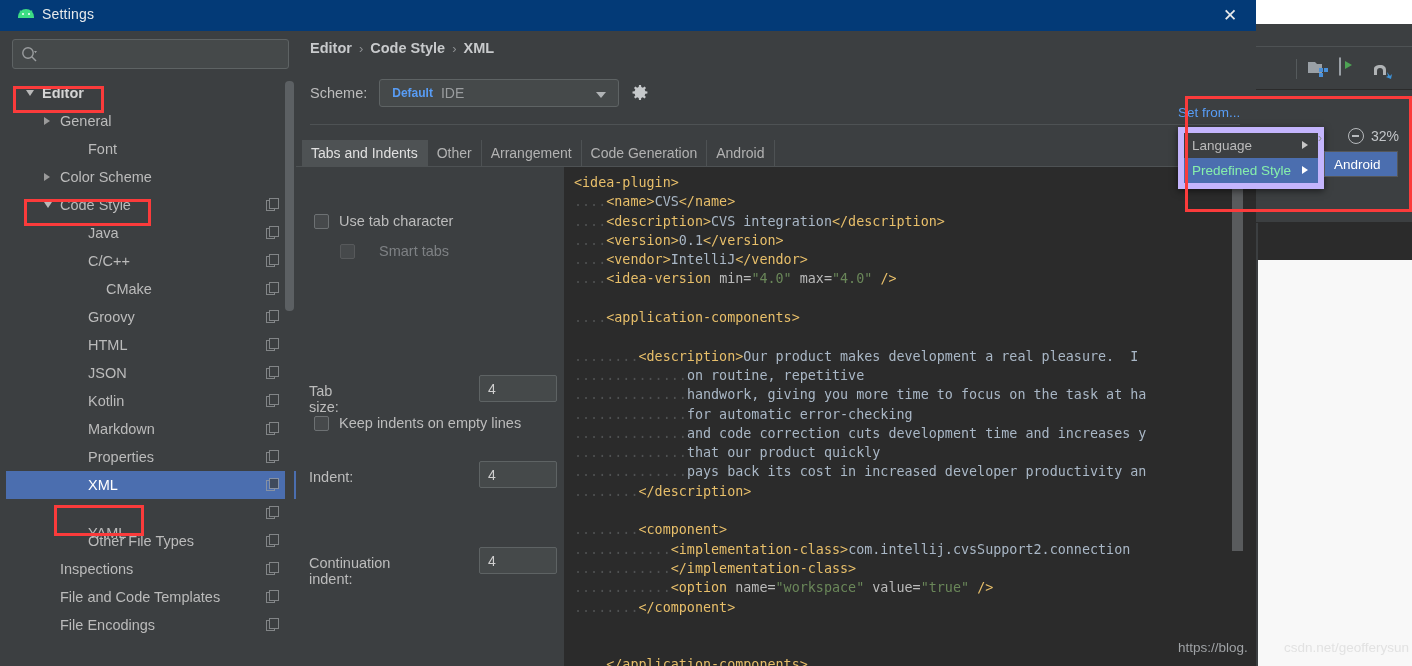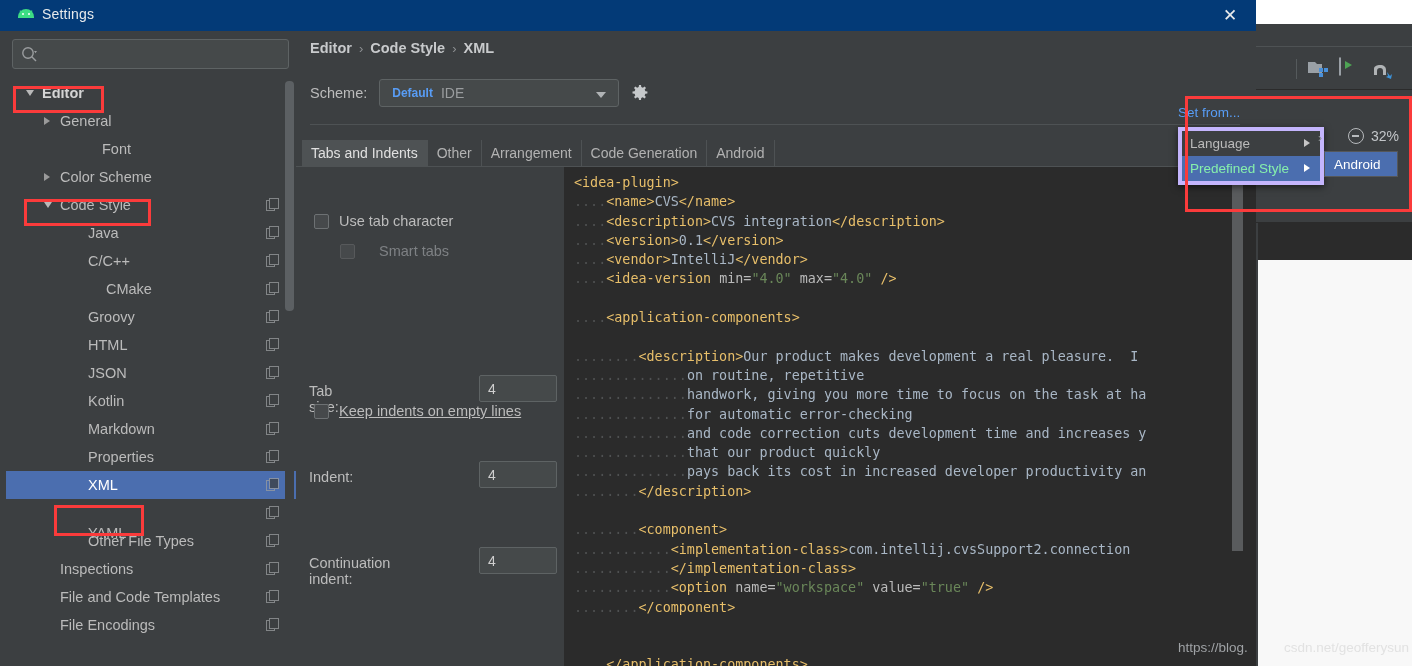--- a/index.html
+++ b/index.html
@@ -83,21 +83,21 @@
 
   
   .code { position:absolute; left:268px; top:136px; width:692px; height:530px; background:#2b2b2b; overflow:hidden; }
   .code pre { font-family:"DejaVu Sans Mono", monospace; font-size:13.4px; line-height:19.3px; color:#a9b7c6; padding:6px 0 0 10px; white-space:pre; }
   .code-sb { position:absolute; right:13px; top:136px; width:11px; height:530px; background:#2b2b2b;}
   .code-sb-thumb { position:absolute; right:13px; top:140px; width:11px; height:380px; background:#595b5d;}
   .tg{color:#e8bf6a;} .ta{color:#bababa;} .tv{color:#6a8759;} .tx{color:#a9b7c6;} .td{color:#4f5152;}
 
   
   .menu-root { position:absolute; left:1178px; top:105px; font-size:13.5px; color:#589df6; }
-  .menu { position:absolute; left:1178px; top:127px; width:146px; background:#3c3f41; border:4px solid #c4b5fd; box-shadow:0 2px 7px rgba(0,0,0,.55);}
+  .menu { position:absolute; left:1178px; top:127px; width:146px; background:#3c3f41; border:6px solid #c4b5fd; box-shadow:0 2px 7px rgba(0,0,0,.55);}
   .mi { height:25px; display:flex; align-items:center; padding:0 8px; font-size:13.5px; color:#bbbbbb; cursor:pointer; position:relative;}
   .mi.sel { background:#4b6eaf; color:#86efac; }
   .mi .sub { position:absolute; right:10px; top:8px; width:0;height:0;border-left:6px solid #c6c6c6;border-top:4.5px solid transparent;border-bottom:4.5px solid transparent;}
   .mi.sel .sub { border-left-color:#ffffff; }
   .submenu { position:absolute; left:1324px; top:151px; width:74px; background:#4b6eaf; border:1px solid #555759; }
   .submenu .mi2 { height:24px; display:flex; align-items:center; padding:0 9px; font-size:13.5px; color:#ffffff; cursor:pointer;}
 
   
   .zoomctl { position:absolute; left:1348px; top:128px; display:flex; align-items:center; gap:7px; color:#c2c5c8; font-size:14px; }
   .minus { width:16px;height:16px;border:1.5px solid #b7babd;border-radius:50%;position:relative;}
@@ -185,21 +185,21 @@
       <div class="tree" id="tree">
           <div class="trow bold">
             <span class="arrow arrow-d" style="left: 20px;"></span>
             <span class="lbl" style="left: 36px;">Editor</span>
           </div>
           <div class="trow">
             <span class="arrow arrow-r" style="left: 38px;"></span>
             <span class="lbl" style="left: 54px;">General</span>
           </div>
           <div class="trow">
-            <span class="lbl" style="left: 96px; text-align: center;">Font</span>
+            <span class="lbl" style="left: 82px; text-align: center;">Font</span>
           </div>
           <div class="trow">
             <span class="arrow arrow-r" style="left: 38px;"></span>
             <span class="lbl" style="left: 54px;">Color Scheme</span>
           </div>
           <div class="trow">
             <span class="arrow arrow-d" style="left: 38px;"></span>
             <span class="lbl" style="left: 54px;">Code Style</span>
             <span class="copy-ico"><svg width="13" height="13" viewBox="0 0 13 13">
                 <rect x="0.5" y="2.5" width="8" height="10" fill="none" stroke="#9a9d9f"></rect>
@@ -369,21 +369,21 @@
         </div>
         <div class="fld-row" style="top:147px;">
           <span class="fld-label" style="left:7px; top:155px;">Indent:</span>
           <span class="fld" style="top:147px;">4</span>
         </div>
         <div class="fld-row" style="top:190px;">
           <span class="fld-label" style="left:7px; top:198px;">Continuation indent:</span>
           <span class="fld" style="top:190px;">4</span>
         </div>
 
-        <div class="chk-row" style="left:12px; top:236px;text-decoration:underline;">
+        <div class="chk-row" style="left:12px; top:248px;">
           <span class="chk"></span>
           <span>Keep indents on empty lines</span>
         </div>
       </div>
 
       <div class="code">
           <pre id="codepre"><span class="tg">&lt;idea-plugin&gt;</span>
 <span class="td">....</span><span class="tg">&lt;name&gt;</span><span class="tx">CVS</span><span class="tg">&lt;/name&gt;</span>
 <span class="td">....</span><span class="tg">&lt;description&gt;</span><span class="tx">CVS integration</span><span class="tg">&lt;/description&gt;</span>
 <span class="td">....</span><span class="tg">&lt;version&gt;</span><span class="tx">0.1</span><span class="tg">&lt;/version&gt;</span>

